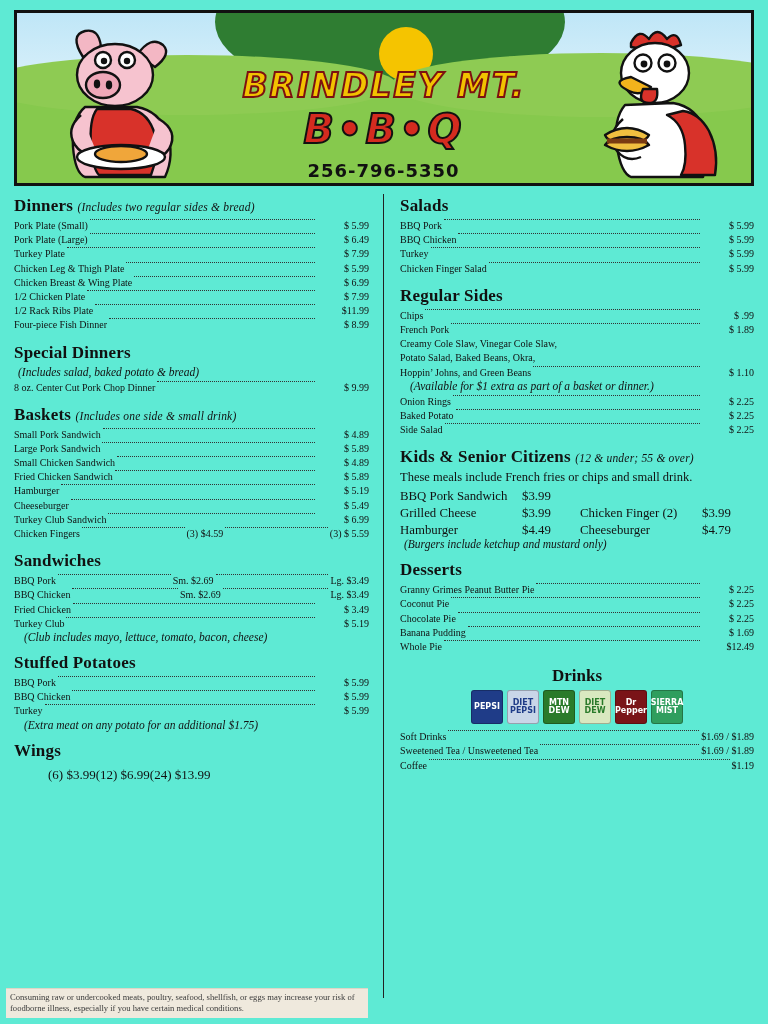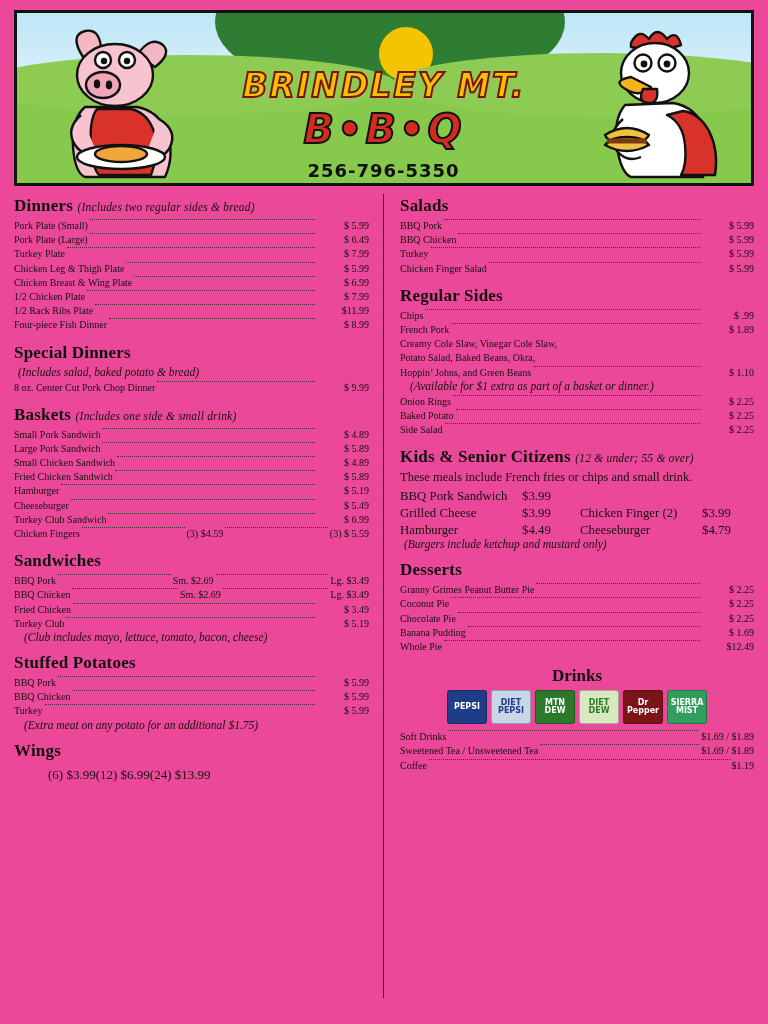--- a/index.html
+++ b/index.html
@@ -10,21 +10,21 @@
     background: #ffffff;
     font-family: "Liberation Serif", serif;
     color: #111;
     overflow: hidden;
   }
   .page {
     position: relative;
     width: 768px;
     height: 1024px;
     padding: 10px 14px 6px 14px;
-    background: #ec4899;
+    background: #5eead4;
   }
 
   
   .banner {
     position: relative;
     height: 176px;
     border: 3px solid #111;
     background: linear-gradient(#bfe6f7 0%, #d9f0fa 42%, #7fc24a 43%, #9fd45c 100%);
     overflow: hidden;
   }
@@ -204,21 +204,21 @@
     font-weight: bold;
     margin: 12px 0 4px 0;
   }
   .logos {
     display: flex;
     justify-content: center;
     gap: 4px;
     margin-bottom: 6px;
   }
   .logo {
-    width: 40px; height: 34px;
+    width: 32px; height: 34px;
     border-radius: 3px;
     font-family: "DejaVu Sans", sans-serif;
     font-size: 8px;
     font-weight: bold;
     color: #fff;
     display: flex;
     align-items: center;
     justify-content: center;
     text-align: center;
     line-height: 1.05;
@@ -645,13 +645,14 @@
           </li>
         <li>
             <span class="nm">Coffee</span>
             <span class="dots"></span>
             <span class="pr">$1.19</span>
           </li>
       </ul>
     </div>
   </div>
 
+  <div class="disclaimer">Consuming raw or undercooked meats, poultry, seafood, shellfish, or eggs may increase your risk of foodborne illness, especially if you have certain medical conditions.</div>
 </div>
 
 </body></html>

